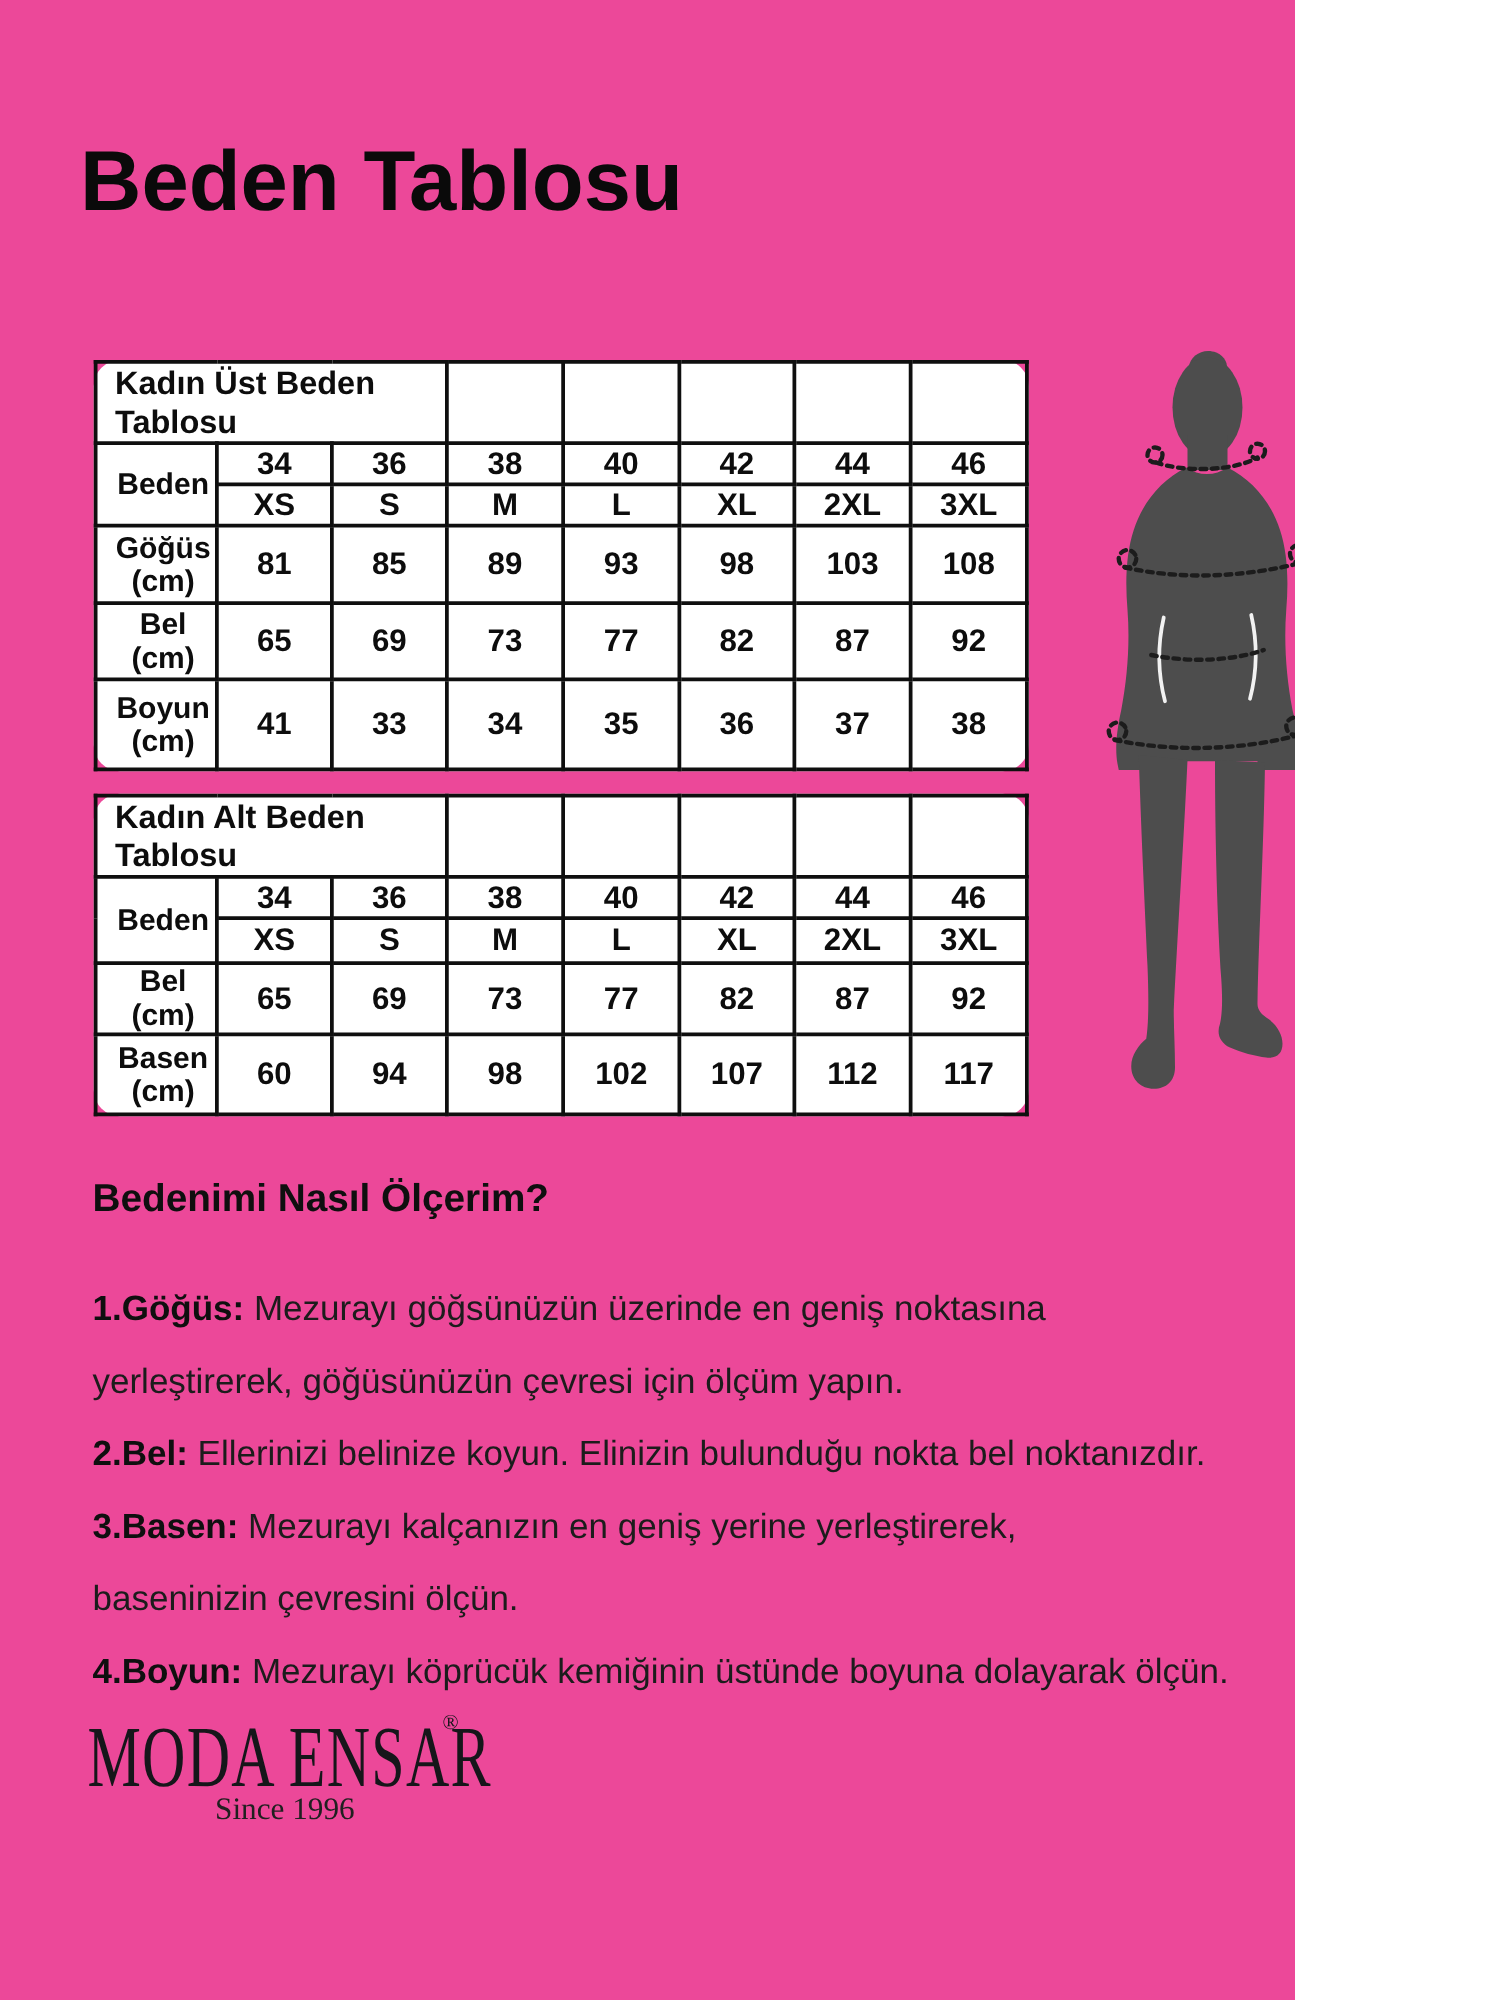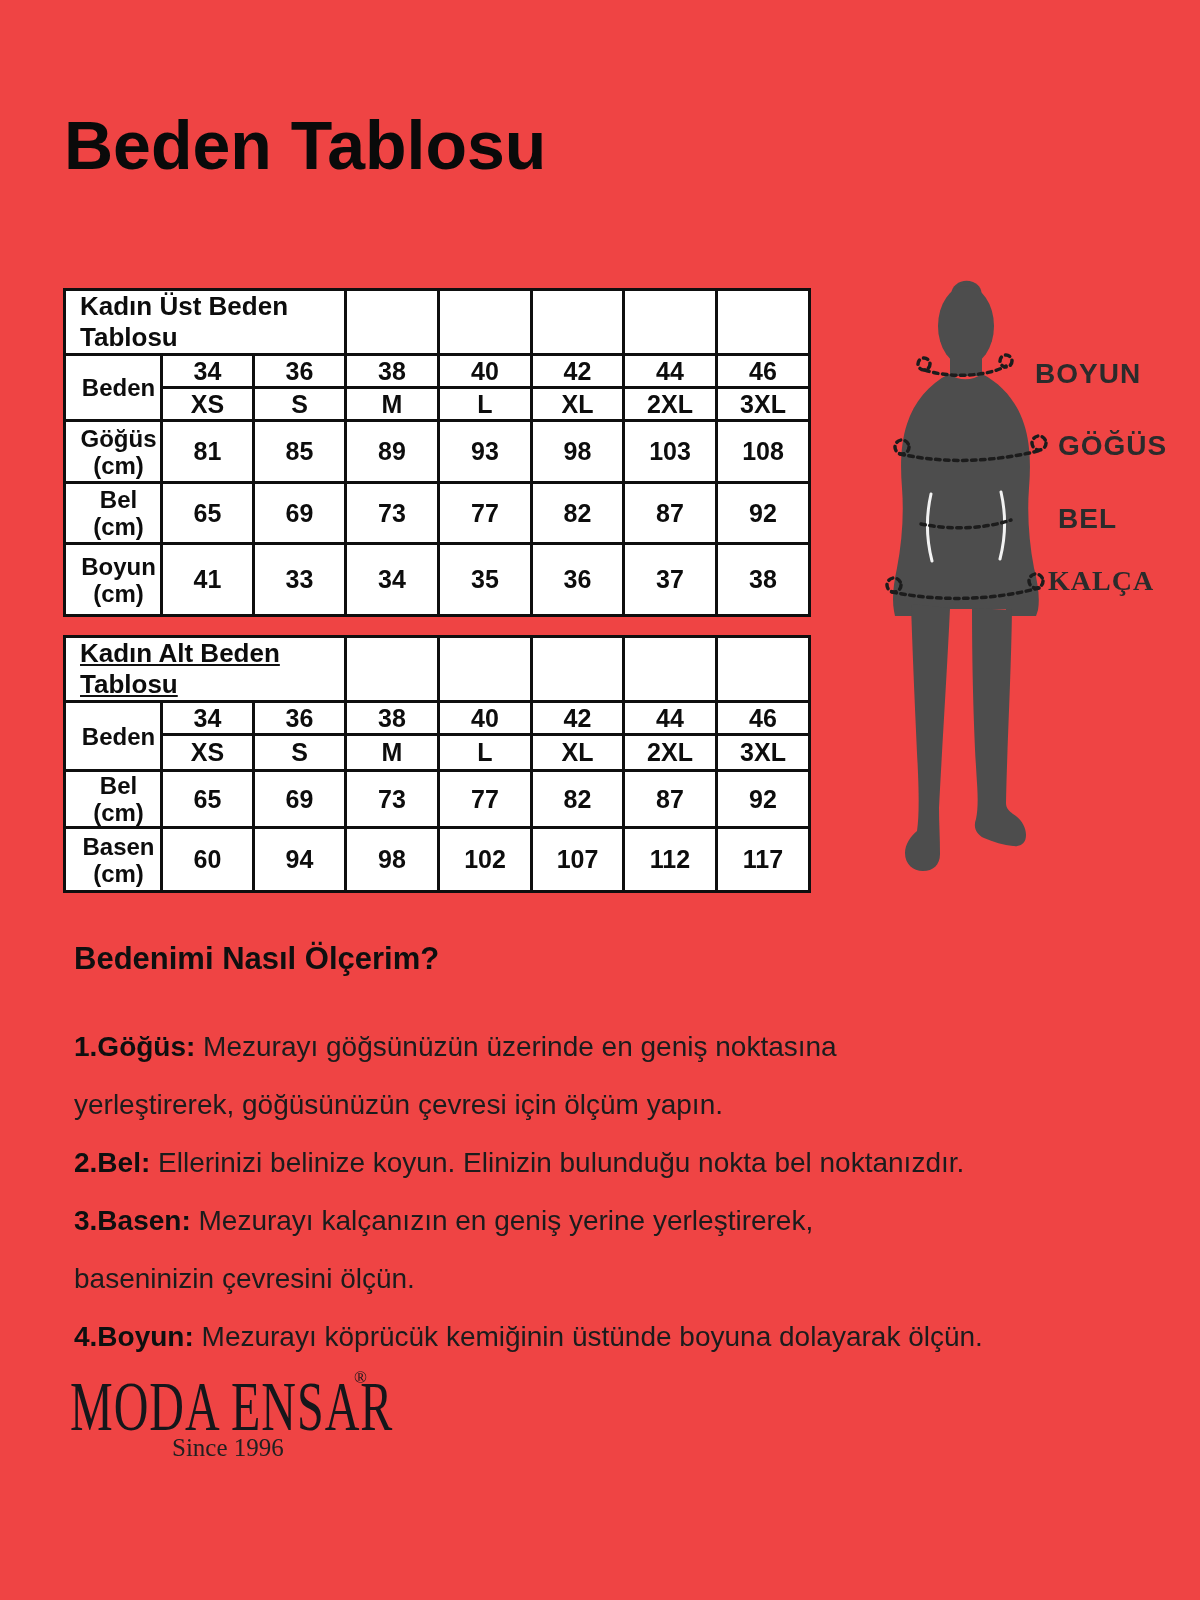--- a/index.html
+++ b/index.html
@@ -1,35 +1,35 @@
 <!DOCTYPE html>
 <html><head>
 <meta charset="utf-8">
 <style>
   html,body{margin:0;padding:0;background:#fff;}
-  .canvas{position:relative;width:1200px;height:1600px;background:#ef4444;overflow:hidden;
+  .canvas{position:relative;width:1036px;height:1600px;background:#ec4899;overflow:hidden;
           font-family:"Liberation Sans",sans-serif;color:#111;}
 
   .page-title{position:absolute;left:64px;top:106px;font-size:68px;font-weight:bold;
               color:#0a0a0a;letter-spacing:0;}
 
   
-  .size-table{position:absolute;left:63px;border-collapse:collapse;table-layout:fixed;
-              width:745px;background:#fff;}
+  .size-table{position:absolute;left:75px;border-collapse:collapse;table-layout:fixed;
+              width:745px;background:#fff;border-radius:21px;}
   .t1{top:288px;}
   .t2{top:635px;}
   .size-table td{border:3px solid #0f0f0f;text-align:center;vertical-align:middle;
                  font-weight:bold;font-size:25px;color:#0d0d0d;padding:0;overflow:hidden;}
   .title-cell{text-align:left !important;padding-left:14px !important;font-size:26px !important;}
   .rowlabel{text-align:center;padding-left:11px !important;
             font-size:24px !important;line-height:27px;}
   .rowlabel span{display:block;}
   .t1 .rt{height:38px;} .t1 .rs1{height:33px;} .t1 .rs2{height:33px;}
   .t1 .rd1{height:62px;} .t1 .rd2{height:61px;} .t1 .rd3{height:72px;}
-  .t2 .rt{height:38px;text-decoration:underline;} .t2 .rs1{height:33px;} .t2 .rs2{height:36px;}
+  .t2 .rt{height:38px;} .t2 .rs1{height:33px;} .t2 .rs2{height:36px;}
   .t2 .rd1{height:56px;} .t2 .rd2{height:64px;}
 
   
   .figure-svg{position:absolute;left:855px;top:278px;width:200px;height:600px;}
   .fig-label{position:absolute;font-size:28px;font-weight:bold;color:#2b2b2b;letter-spacing:1px;}
   .lab-boyun{left:1035px;top:358px;}
   .lab-gogus{left:1058px;top:430px;}
   .lab-bel{left:1058px;top:503px;}
   .lab-kalca{left:1048px;top:565px;font-family:Liberation Serif, serif;}
 

